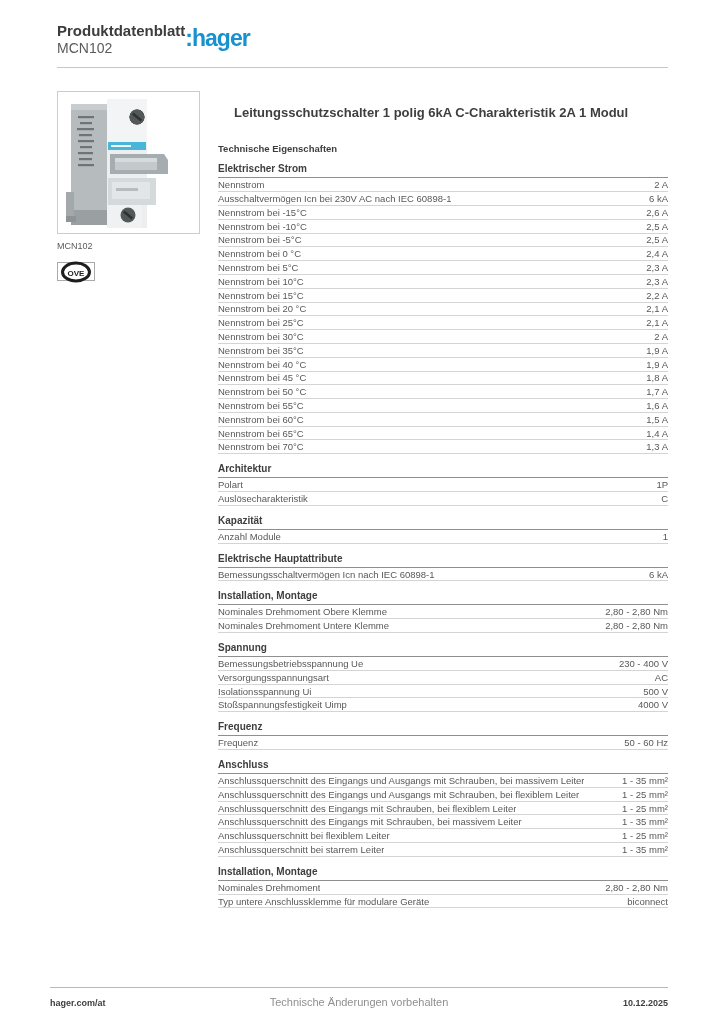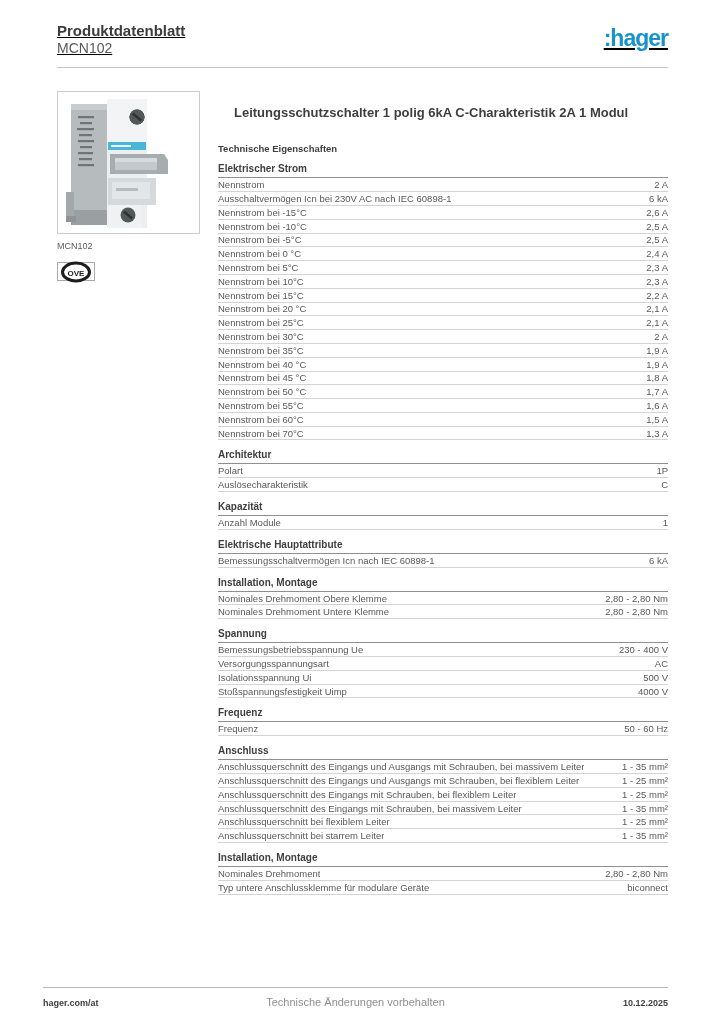--- a/index.html
+++ b/index.html
@@ -7,21 +7,21 @@
   body {
     width: 724px; height: 1024px;
     background: #ffffff;
     font-family: "Liberation Sans", sans-serif;
     position: relative;
     overflow: hidden;
   }
   .page { position: absolute; inset: 0; padding: 22px 56px 0 57px; }
 
   
-  .header { display: flex; justify-content: space-between; align-items: flex-start; text-decoration: underline; }
+  .header { display: flex; justify-content: flex-start; align-items: flex-start; }
   .doc-title { font-size: 15px; font-weight: bold; color: #3c3c3c; line-height: 1.15; }
   .doc-subtitle { font-size: 14px; color: #5a5a5a; line-height: 1.15; margin-top: 1px; }
   .brand-logo { font-size: 23px; font-weight: bold; color: #1792cf; letter-spacing: -1px; line-height: 1; margin-top: 5px; }
   .header-rule { border-bottom: 1px solid #c6c6c6; margin-top: 11px; }
 
   
   .content { display: flex; gap: 18px; margin-top: 23px; }
   .left-col { flex: 0 0 143px; width: 143px; }
   .image-box { width: 143px; height: 143px; border: 1px solid #cccccc; background: #fff; overflow: hidden; }
   .image-caption { margin-top: 7px; font-size: 9px; color: #5a5a5a; }
@@ -40,21 +40,21 @@
   .spec-row {
     display: flex; justify-content: space-between; align-items: center;
     height: 13.8px; border-bottom: 1px solid #d4d4d4;
     font-size: 9.5px; color: #585858;
   }
   .spec-label { white-space: nowrap; overflow: hidden; }
   .spec-value { white-space: nowrap; margin-left: 8px; text-align: center; }
 
   
   .footer {
-    position: absolute; left: 43px; right: 56px; bottom: 16px;
+    position: absolute; left: 50px; right: 56px; bottom: 16px;
     border-top: 1px solid #b8b8b8; padding-top: 8px;
     display: flex; align-items: baseline; font-size: 9px;
   }
   .f-left  { flex: 1; font-weight: bold; color: #3e3e3e; }
   .f-center{ flex: 2; text-align: center; color: #8f8f8f; font-size: 11px; }
   .f-right { flex: 1; text-align: right; font-weight: bold; color: #3e3e3e; }
 </style>
 </head>
 <body>
 
@@ -199,20 +199,24 @@
               </div>
               <div class="spec-row">
                 <span class="spec-label">Nennstrom bei 55°C</span>
                 <span class="spec-value">1,6 A</span>
               </div>
               <div class="spec-row">
                 <span class="spec-label">Nennstrom bei 60°C</span>
                 <span class="spec-value">1,5 A</span>
               </div>
               <div class="spec-row">
+                <span class="spec-label">Nennstrom bei 65°C</span>
+                <span class="spec-value">1,4 A</span>
+              </div>
+              <div class="spec-row">
                 <span class="spec-label">Nennstrom bei 70°C</span>
                 <span class="spec-value">1,3 A</span>
               </div>
             </div>
   </section>
 
   <section class="spec-section">
     <h3>Architektur</h3>
     <div>
               <div class="spec-row">

